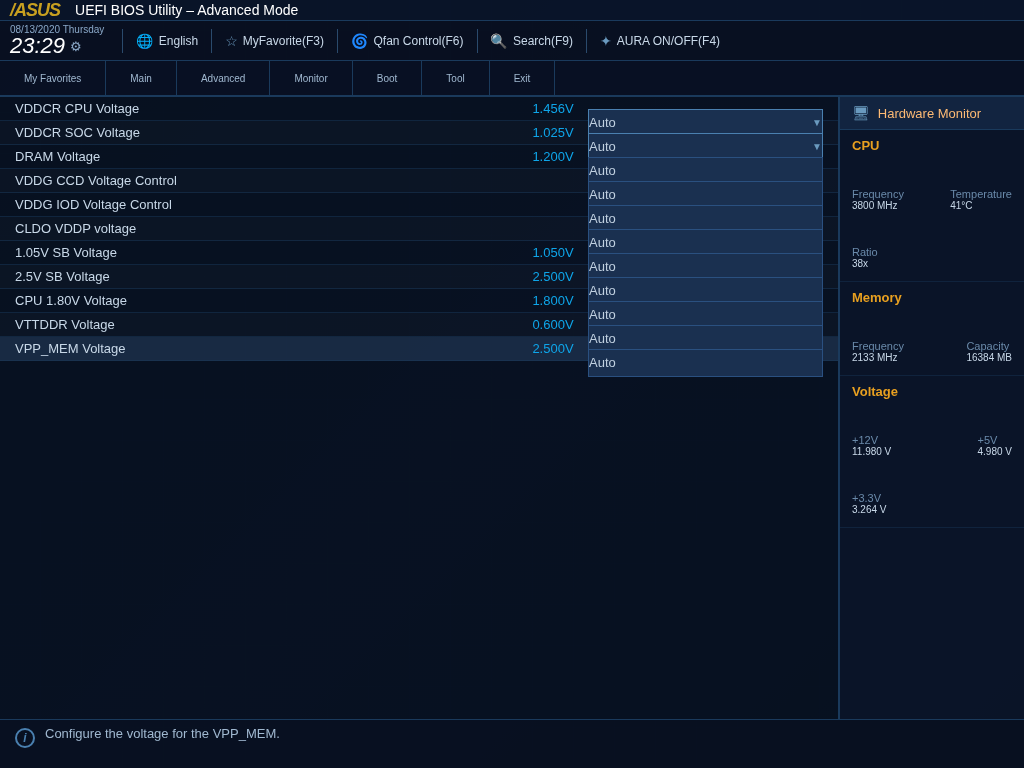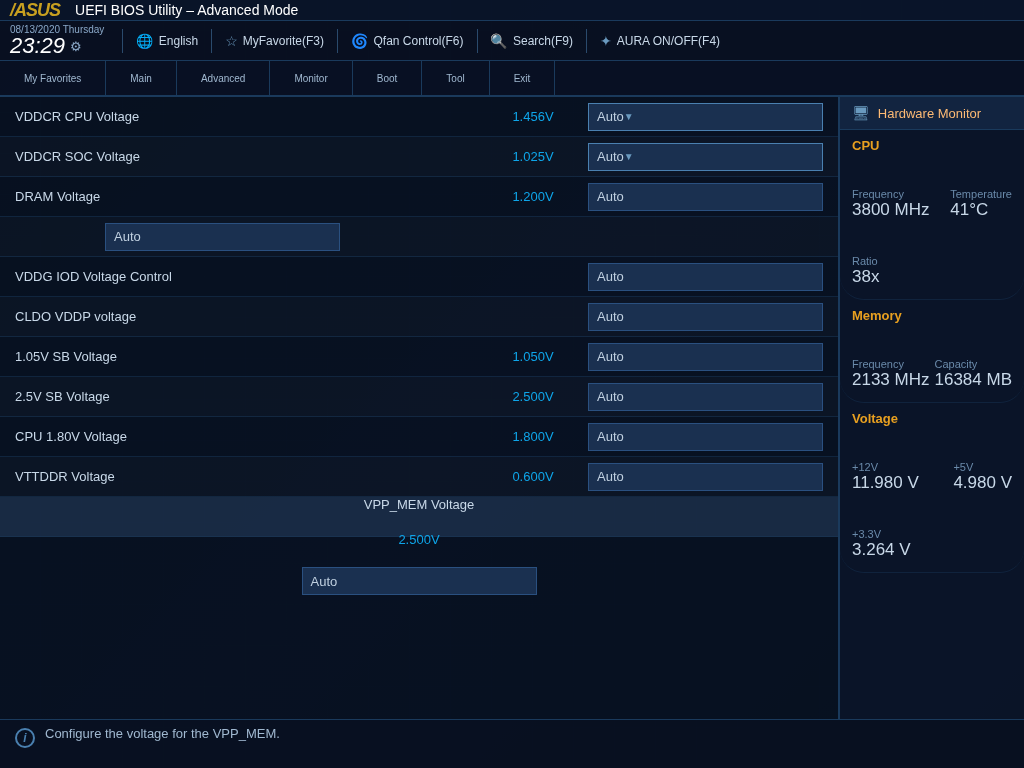--- a/index.html
+++ b/index.html
@@ -147,31 +147,29 @@
       overflow: hidden;
       border-right: 1px solid #1a3a5c;
     }
 
     .voltage-table {
       width: 100%;
     }
     .voltage-row {
       display: flex;
       align-items: center;
-      height: 40px;
+      height: 24px;
       border-bottom: 1px solid rgba(26,58,92,0.5);
       padding: 0 15px;
-      gap: 20px;
     }
     .voltage-row:nth-child(even) {
       background: rgba(255,255,255,0.02);
     }
     .voltage-row.active-row {
       background: rgba(50,80,120,0.4);
-      flex-direction: column;
     }
     .voltage-label {
       color: #c8d8e8;
       font-size: 13px;
       flex: 1;
     }
     .voltage-value {
       color: #0ea5e9;
       font-size: 13px;
       width: 70px;
@@ -180,26 +178,28 @@
     .voltage-control {
       width: 235px;
       display: flex;
       align-items: center;
     }
     .auto-select {
       background: #1a3050;
       border: 1px solid #2a5080;
       color: #c0d0e0;
       font-size: 13px;
-      padding: 4px 8px;
+      padding: 4px 0;
       width: 100%;
       height: 28px;
       cursor: pointer;
       display: flex;
       align-items: center;
+      justify-content: space-between;
+      margin-top: 28px;
     }
     .auto-select.with-arrow {
       background: #1a3050;
       border: 1px solid #4a80b0;
     }
     .dropdown-arrow {
       color: #6a9abf;
       font-size: 10px;
     }
 
@@ -256,21 +256,20 @@
       font-size: 13px;
       font-weight: 500;
     }
     .monitor-icon {
       color: #6a9abf;
       font-size: 14px;
     }
     .hw-section {
       padding: 8px 12px;
       border-bottom: 1px solid rgba(26,58,92,0.4);
-      border-radius: 24px;
     }
     .hw-section-title {
       font-size: 13px;
       font-weight: 600;
       margin-bottom: 6px;
     }
     .hw-section-title.cpu-color { color: #e8a020; }
     .hw-section-title.memory-color { color: #e8a020; }
     .hw-section-title.voltage-color { color: #e8a020; }
     .hw-row {
@@ -278,21 +277,21 @@
       justify-content: space-between;
       margin-bottom: 4px;
       margin-top: 35px;
     }
     .hw-label {
       color: #6a8aaa;
       font-size: 11px;
     }
     .hw-value {
       color: #c8d8e8;
-      font-size: 17px;
+      font-size: 10px;
     }
 
     .scrollbar-hidden::-webkit-scrollbar { display: none; }
   </style>
 </head>
 <body>
 
 <div class="bg-pattern"></div>
 <div class="bg-circuit"></div>
 
@@ -388,20 +387,21 @@
       <span class="voltage-label">DRAM Voltage</span>
       <span class="voltage-value">1.200V</span>
       <div class="voltage-control">
         <div class="auto-select ">
           <span>Auto</span>
 
         </div>
       </div>
     </div>
         <div class="voltage-row">
+      <span class="voltage-label">VDDG CCD Voltage Control</span>
       <span class="voltage-value"></span>
       <div class="voltage-control">
         <div class="auto-select ">
           <span>Auto</span>
 
         </div>
       </div>
     </div>
         <div class="voltage-row">
       <span class="voltage-label">VDDG IOD Voltage Control</span>

